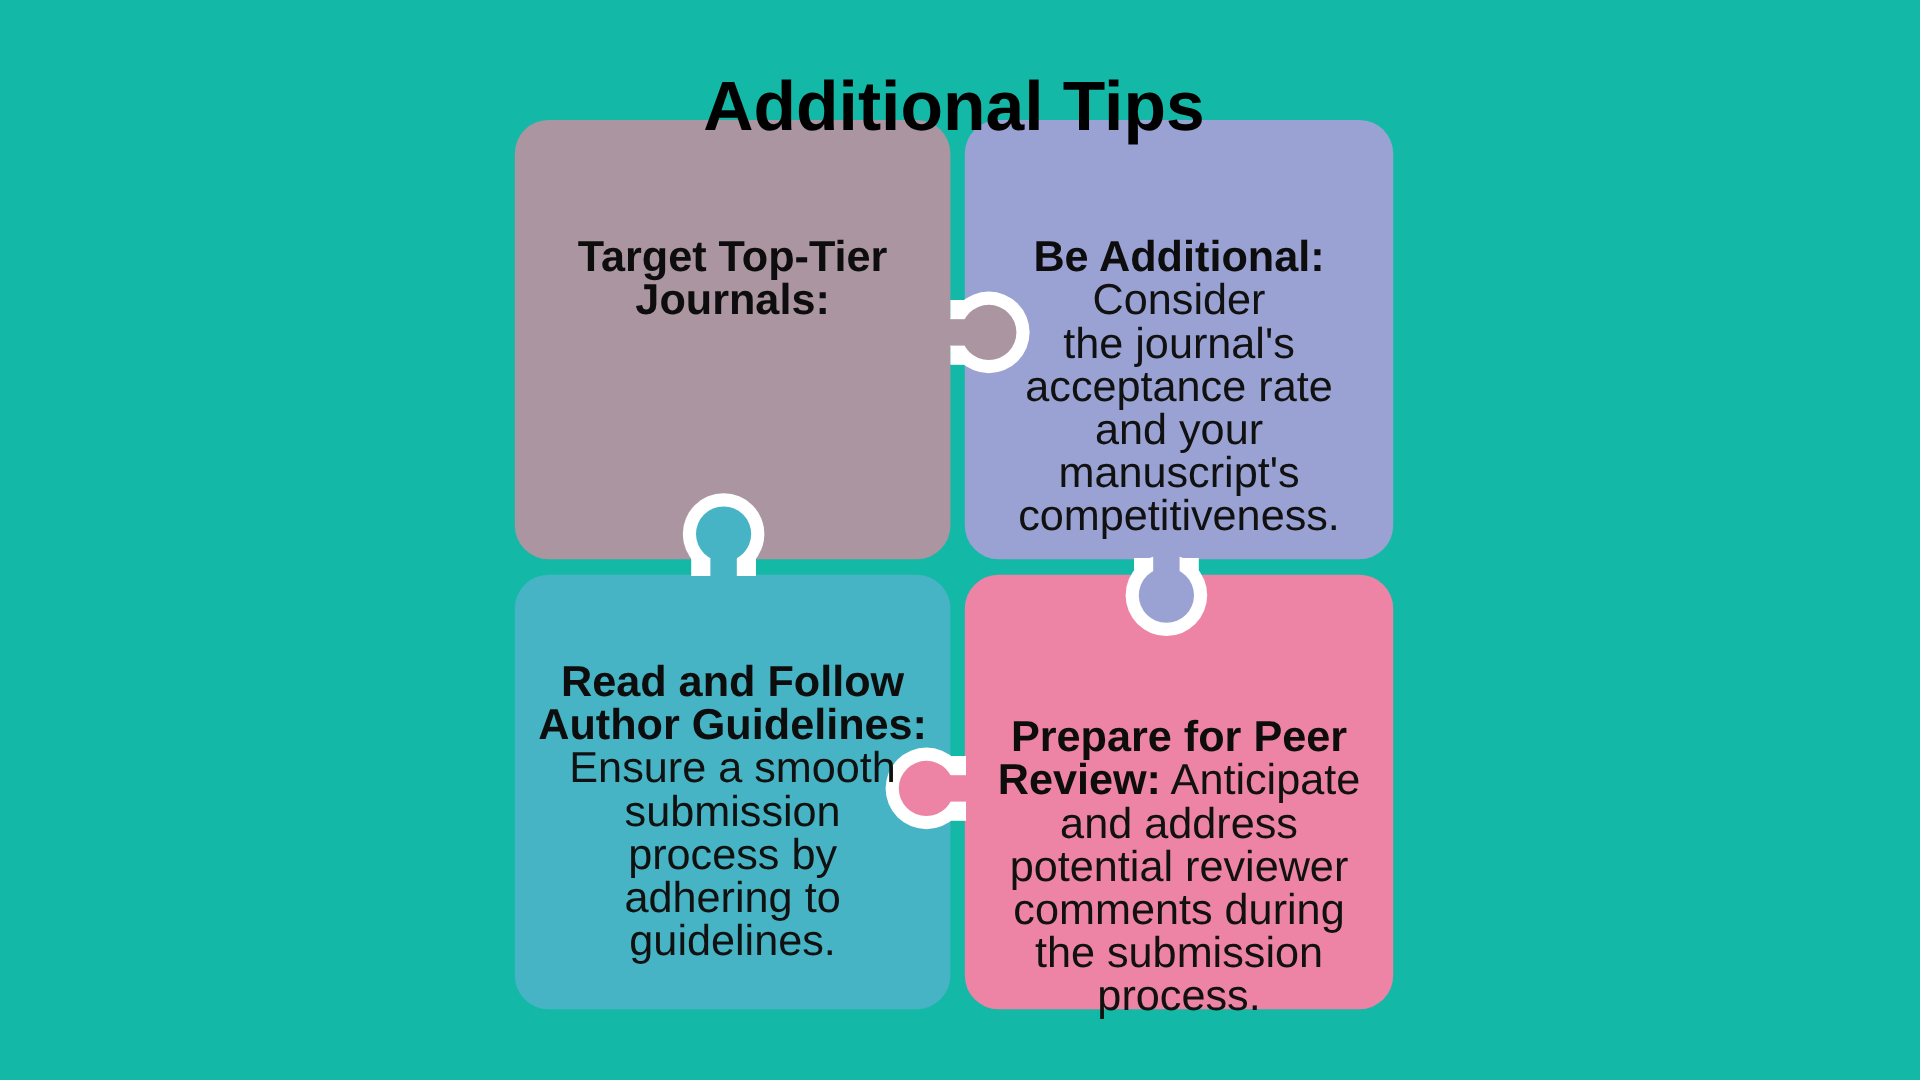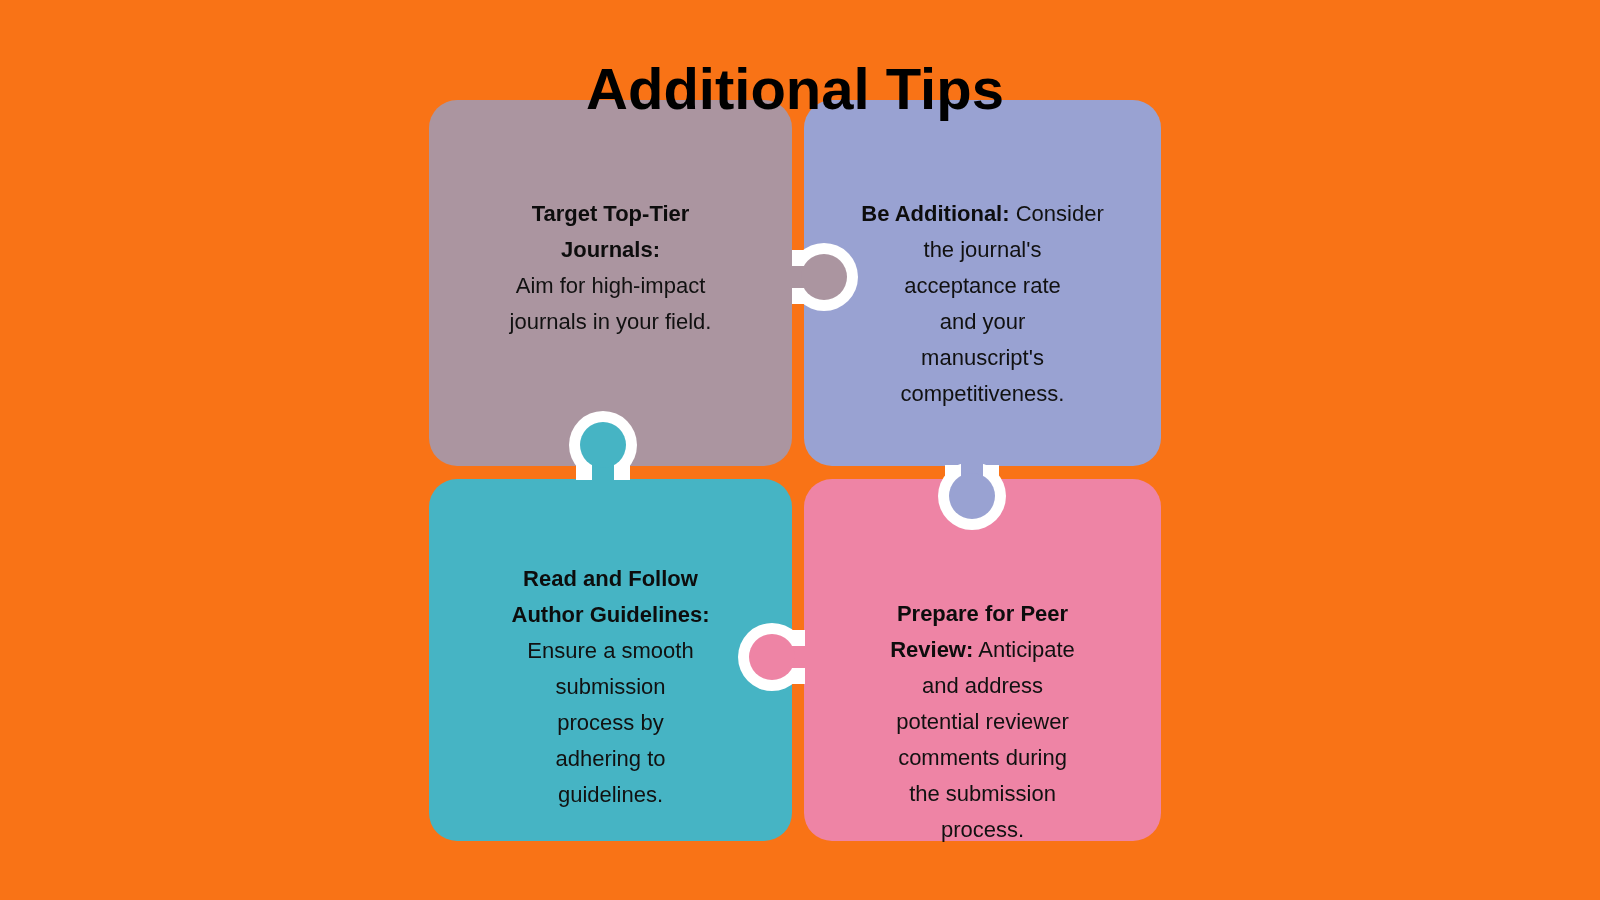--- a/index.html
+++ b/index.html
@@ -1,20 +1,20 @@
 <!DOCTYPE html>
 <html><head>
 <meta charset="utf-8">
 <style>
   html, body { margin: 0; padding: 0; background: #ffffff; }
   .canvas {
     position: relative;
     width: 1600px;
     height: 900px;
-    background: #f97316;
+    background: #14b8a6;
     overflow: hidden;
     font-family: "Liberation Sans", sans-serif;
     color: #111111;
   }
   .puzzle-svg {
     position: absolute;
     left: 0; top: 0;
     width: 1600px; height: 900px;
   }
   .page-title {
@@ -25,30 +25,30 @@
     text-align: center;
     font-size: 58px;
     line-height: 64px;
     font-weight: 700;
     letter-spacing: 0px;
     color: #000000;
   }
   .piece-text {
     position: absolute;
     text-align: center;
-    font-size: 22px;
+    font-size: 36px;
     line-height: 36px;
     white-space: pre-line;
     z-index: 2;
   }
   .piece-heading { font-weight: 700; color: #0d0d0d; }
   .piece-heading.block { display: block; }
   .pt-top-left     { left: 429px; top: 196px; width: 363px; }
   .pt-top-right    { left: 804px; top: 196px; width: 357px; }
-  .pt-bottom-left  { left: 429px; top: 550px; width: 363px; margin-top: 11px; }
+  .pt-bottom-left  { left: 429px; top: 550px; width: 363px; }
   .pt-bottom-right { left: 804px; top: 550px; width: 357px; margin-top: 46px; }
 </style>
 </head>
 <body>
 
 <div class="canvas">
 
   <svg class="puzzle-svg" viewBox="0 0 1600 900" aria-hidden="true">
 
     <rect x="429" y="100" width="363" height="366" rx="28" fill="#ab95a0"></rect>
@@ -87,22 +87,21 @@
     </g>
     <g>
       <rect x="771" y="646" width="40" height="22" fill="#ee84a5"></rect>
       <circle cx="772" cy="657" r="23" fill="#ee84a5"></circle>
     </g>
   </svg>
 
   <h1 class="page-title">Additional Tips</h1>
 
   <div class="piece-text pt-top-left"><span class="piece-heading block">Target Top-Tier
-Journals:</span><span class="piece-body">Aim for high-impact
-journals in your field.</span></div>
+Journals:</span></div>
 
   <div class="piece-text pt-top-right"><span class="piece-heading">Be Additional:</span> <span class="piece-body">Consider
 the journal's
 acceptance rate
 and your
 manuscript's
 competitiveness.</span></div>
 
   <div class="piece-text pt-bottom-left"><span class="piece-heading block">Read and Follow
 Author Guidelines:</span><span class="piece-body">Ensure a smooth

